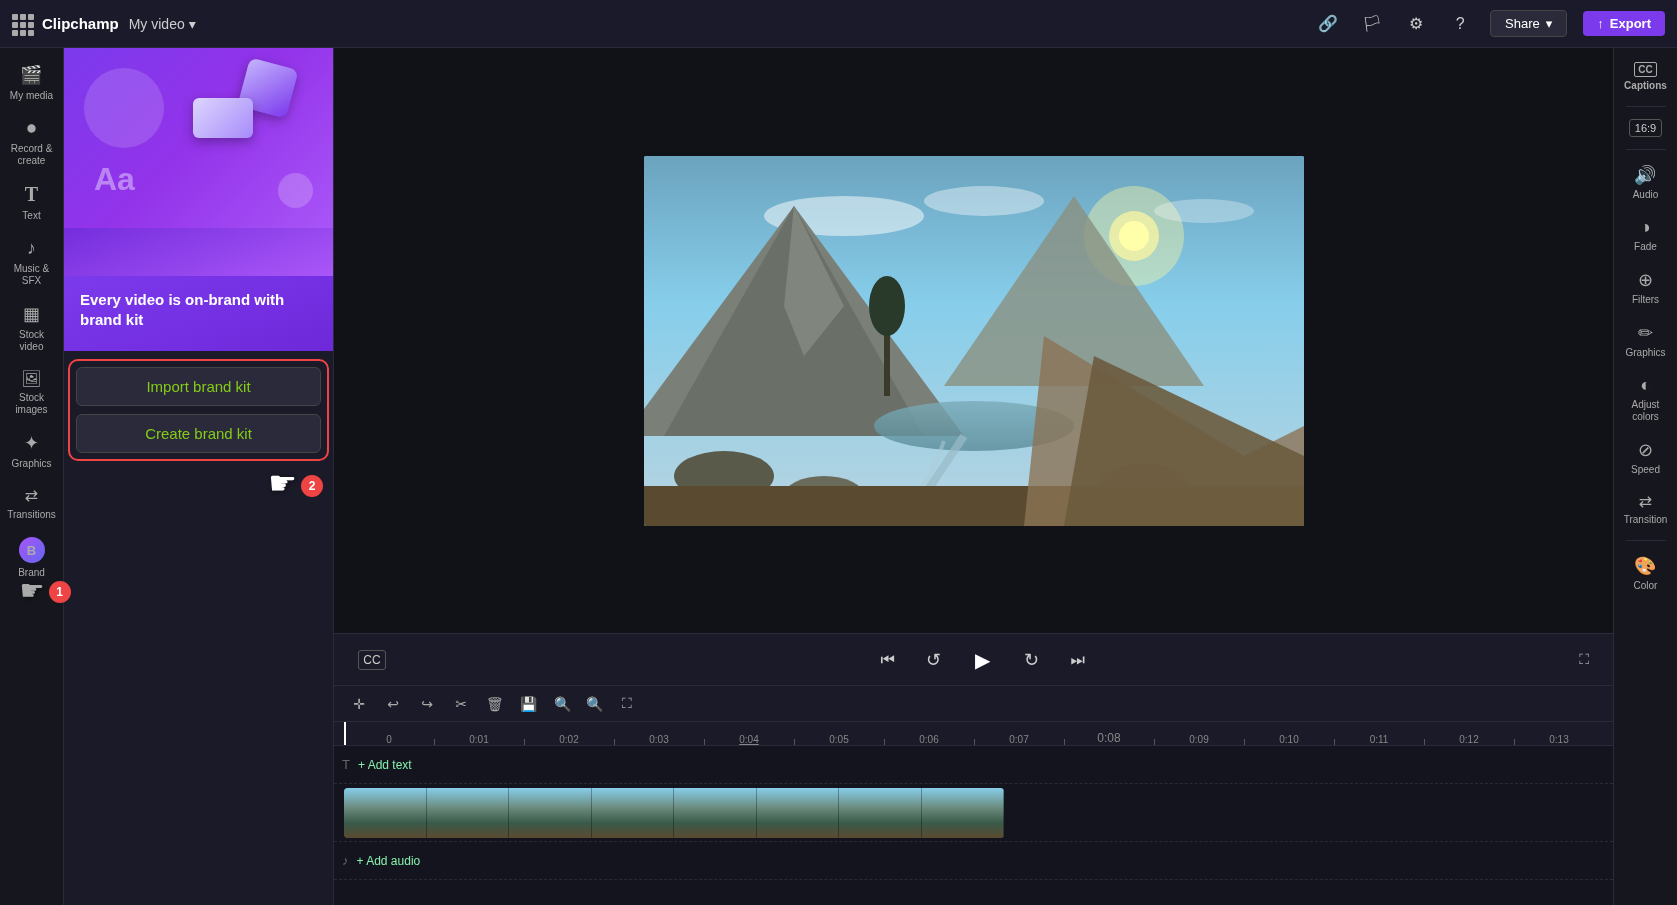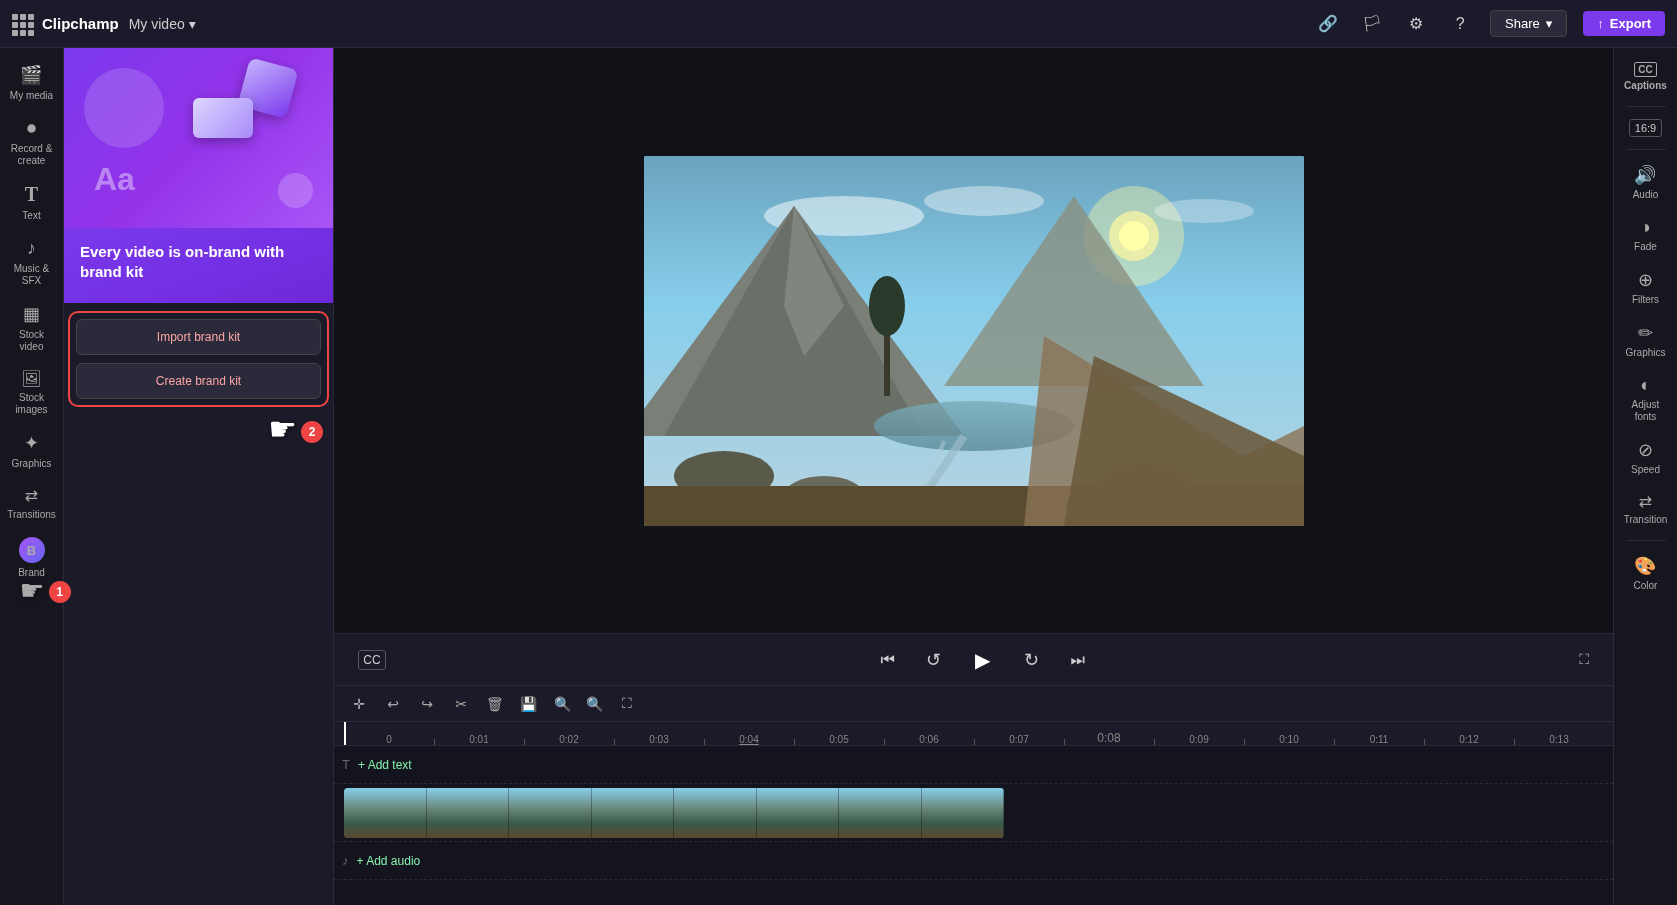--- a/index.html
+++ b/index.html
@@ -210,20 +210,21 @@
       position: absolute;
       width: 60px; height: 40px;
       background: linear-gradient(135deg, #ddd6fe, #a78bfa);
       border-radius: 6px;
       top: 50px; right: 80px;
       box-shadow: 0 4px 12px rgba(0,0,0,0.3);
     }
     .brand-card-text {
       padding: 14px 16px;
       background: linear-gradient(160deg, #7c3aed, #6d28d9);
+      margin-top: 48px;
     }
     .brand-card-title {
       font-size: 15px;
       font-weight: 700;
       color: #fff;
       margin-bottom: 8px;
       line-height: 1.3;
     }
     .brand-card-desc {
       font-size: 12px;
@@ -238,22 +239,22 @@
       flex-direction: column;
       gap: 8px;
       position: relative;
     }
     .brand-action-btn {
       width: 100%;
       padding: 10px;
       background: #2a2a3a;
       border: 1px solid #444;
       border-radius: 6px;
-      color: #fca5a5;
-      font-size: 12px;
+      color: #84cc16;
+      font-size: 15px;
       cursor: pointer;
       text-align: center;
     }
 
     
     .brand-actions-highlight {
       position: absolute;
       inset: 8px 4px;
       border: 2.5px solid #ef4444;
       border-radius: 10px;
@@ -899,21 +900,21 @@
       <span class="label">Filters</span>
     </div>
 
     <div class="right-panel-item">
       <span class="icon">✏</span>
       <span class="label">Graphics</span>
     </div>
 
     <div class="right-panel-item">
       <span class="icon">◐</span>
-      <span class="label">Adjust fonts</span>
+      <span class="label">Adjust colors</span>
     </div>
 
     <div class="right-panel-item">
       <span class="icon">⊘</span>
       <span class="label">Speed</span>
     </div>
 
     <div class="right-panel-item">
       <span class="icon" style="font-size:16px;">⇄</span>
       <span class="label">Transition</span>

